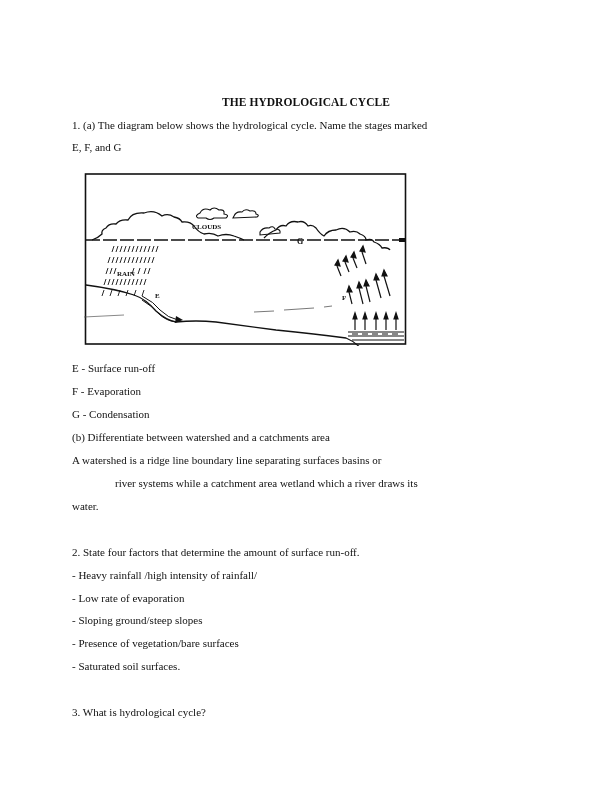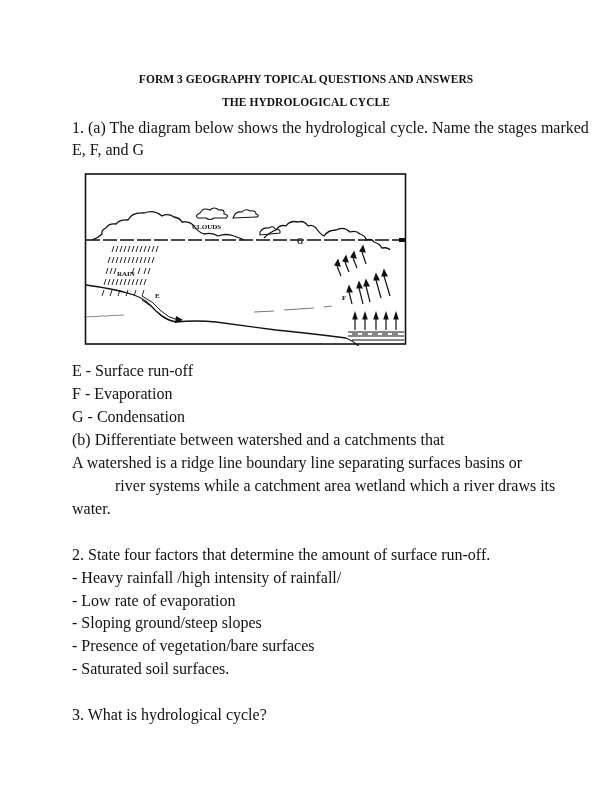--- a/index.html
+++ b/index.html
@@ -7,37 +7,36 @@
       width: 612px; height: 792px; position: relative; overflow: hidden;
       font-family: "Liberation Serif", "DejaVu Serif", serif;
       color: #111111;
     }
     .page { position: absolute; left: 0; top: 0; width: 612px; height: 792px; }
     .title {
       position: absolute; left: 0; width: 612px; text-align: center;
       font-weight: bold; font-size: 11.5px; letter-spacing: 0.05px;
     }
     .line {
-      position: absolute; left: 72px; font-size: 16px; white-space: nowrap;
+      position: absolute; left: 72px; font-size: 11px; white-space: nowrap;
     }
     .diagram {
       position: absolute; left: 84px; top: 172px; width: 324px; height: 174px; text-decoration: underline;
     }
     .diagram svg { display: block; }
     .diagram text {
       font-family: "Liberation Serif", "DejaVu Serif", serif;
       font-weight: bold; fill: #111;
     }
   </style>
 </head>
 <body>
 
 <div class="page">
 
-  <div class="title" style="top:73px;">FORM 3 GEOGRAPHY TOPICAL QUESTIONS AND ANSWERS</div>
   <div class="title" style="top:96px;">THE HYDROLOGICAL CYCLE</div>
 
   <div class="line" style="top:119px;">1. (a) The diagram below shows the hydrological cycle. Name the stages marked</div>
   <div class="line" style="top:141px;">E, F, and G</div>
 
   <div class="diagram">
     <svg width="324" height="174" viewBox="0 0 324 174" xmlns="http://www.w3.org/2000/svg">
 
       <rect x="1.5" y="2" width="320" height="170" fill="none" stroke="#111" stroke-width="1.6"></rect>
 
@@ -109,21 +108,21 @@
         <line x1="312" y1="158" x2="312" y2="146"></line>
           <path d="M310,147 l2,-6 l2,6 z"></path>
       </g>
       <text x="258" y="128" font-size="7">F</text>
     </svg>
   </div>
 
   <div class="line" style="top:362px;">E - Surface run-off</div>
   <div class="line" style="top:385px;">F - Evaporation</div>
   <div class="line" style="top:408px;">G - Condensation</div>
-  <div class="line" style="top:431px;">(b) Differentiate between watershed and a catchments that</div>
+  <div class="line" style="top:431px;">(b) Differentiate between watershed and a catchments area</div>
   <div class="line" style="top:454px;">A watershed is a ridge line boundary line separating surfaces basins or</div>
   <div class="line" style="top:477px;padding-left:43px;">river systems while a catchment area wetland which a river draws its</div>
   <div class="line" style="top:500px;">water.</div>
 
   <div class="line" style="top:546px;">2. State four factors that determine the amount of surface run-off.</div>
   <div class="line" style="top:569px;text-align:right;">- Heavy rainfall /high intensity of rainfall/</div>
   <div class="line" style="top:592px;">- Low rate of evaporation</div>
   <div class="line" style="top:614px;">- Sloping ground/steep slopes</div>
   <div class="line" style="top:637px;">- Presence of vegetation/bare surfaces</div>
   <div class="line" style="top:660px;">- Saturated soil surfaces.</div>

